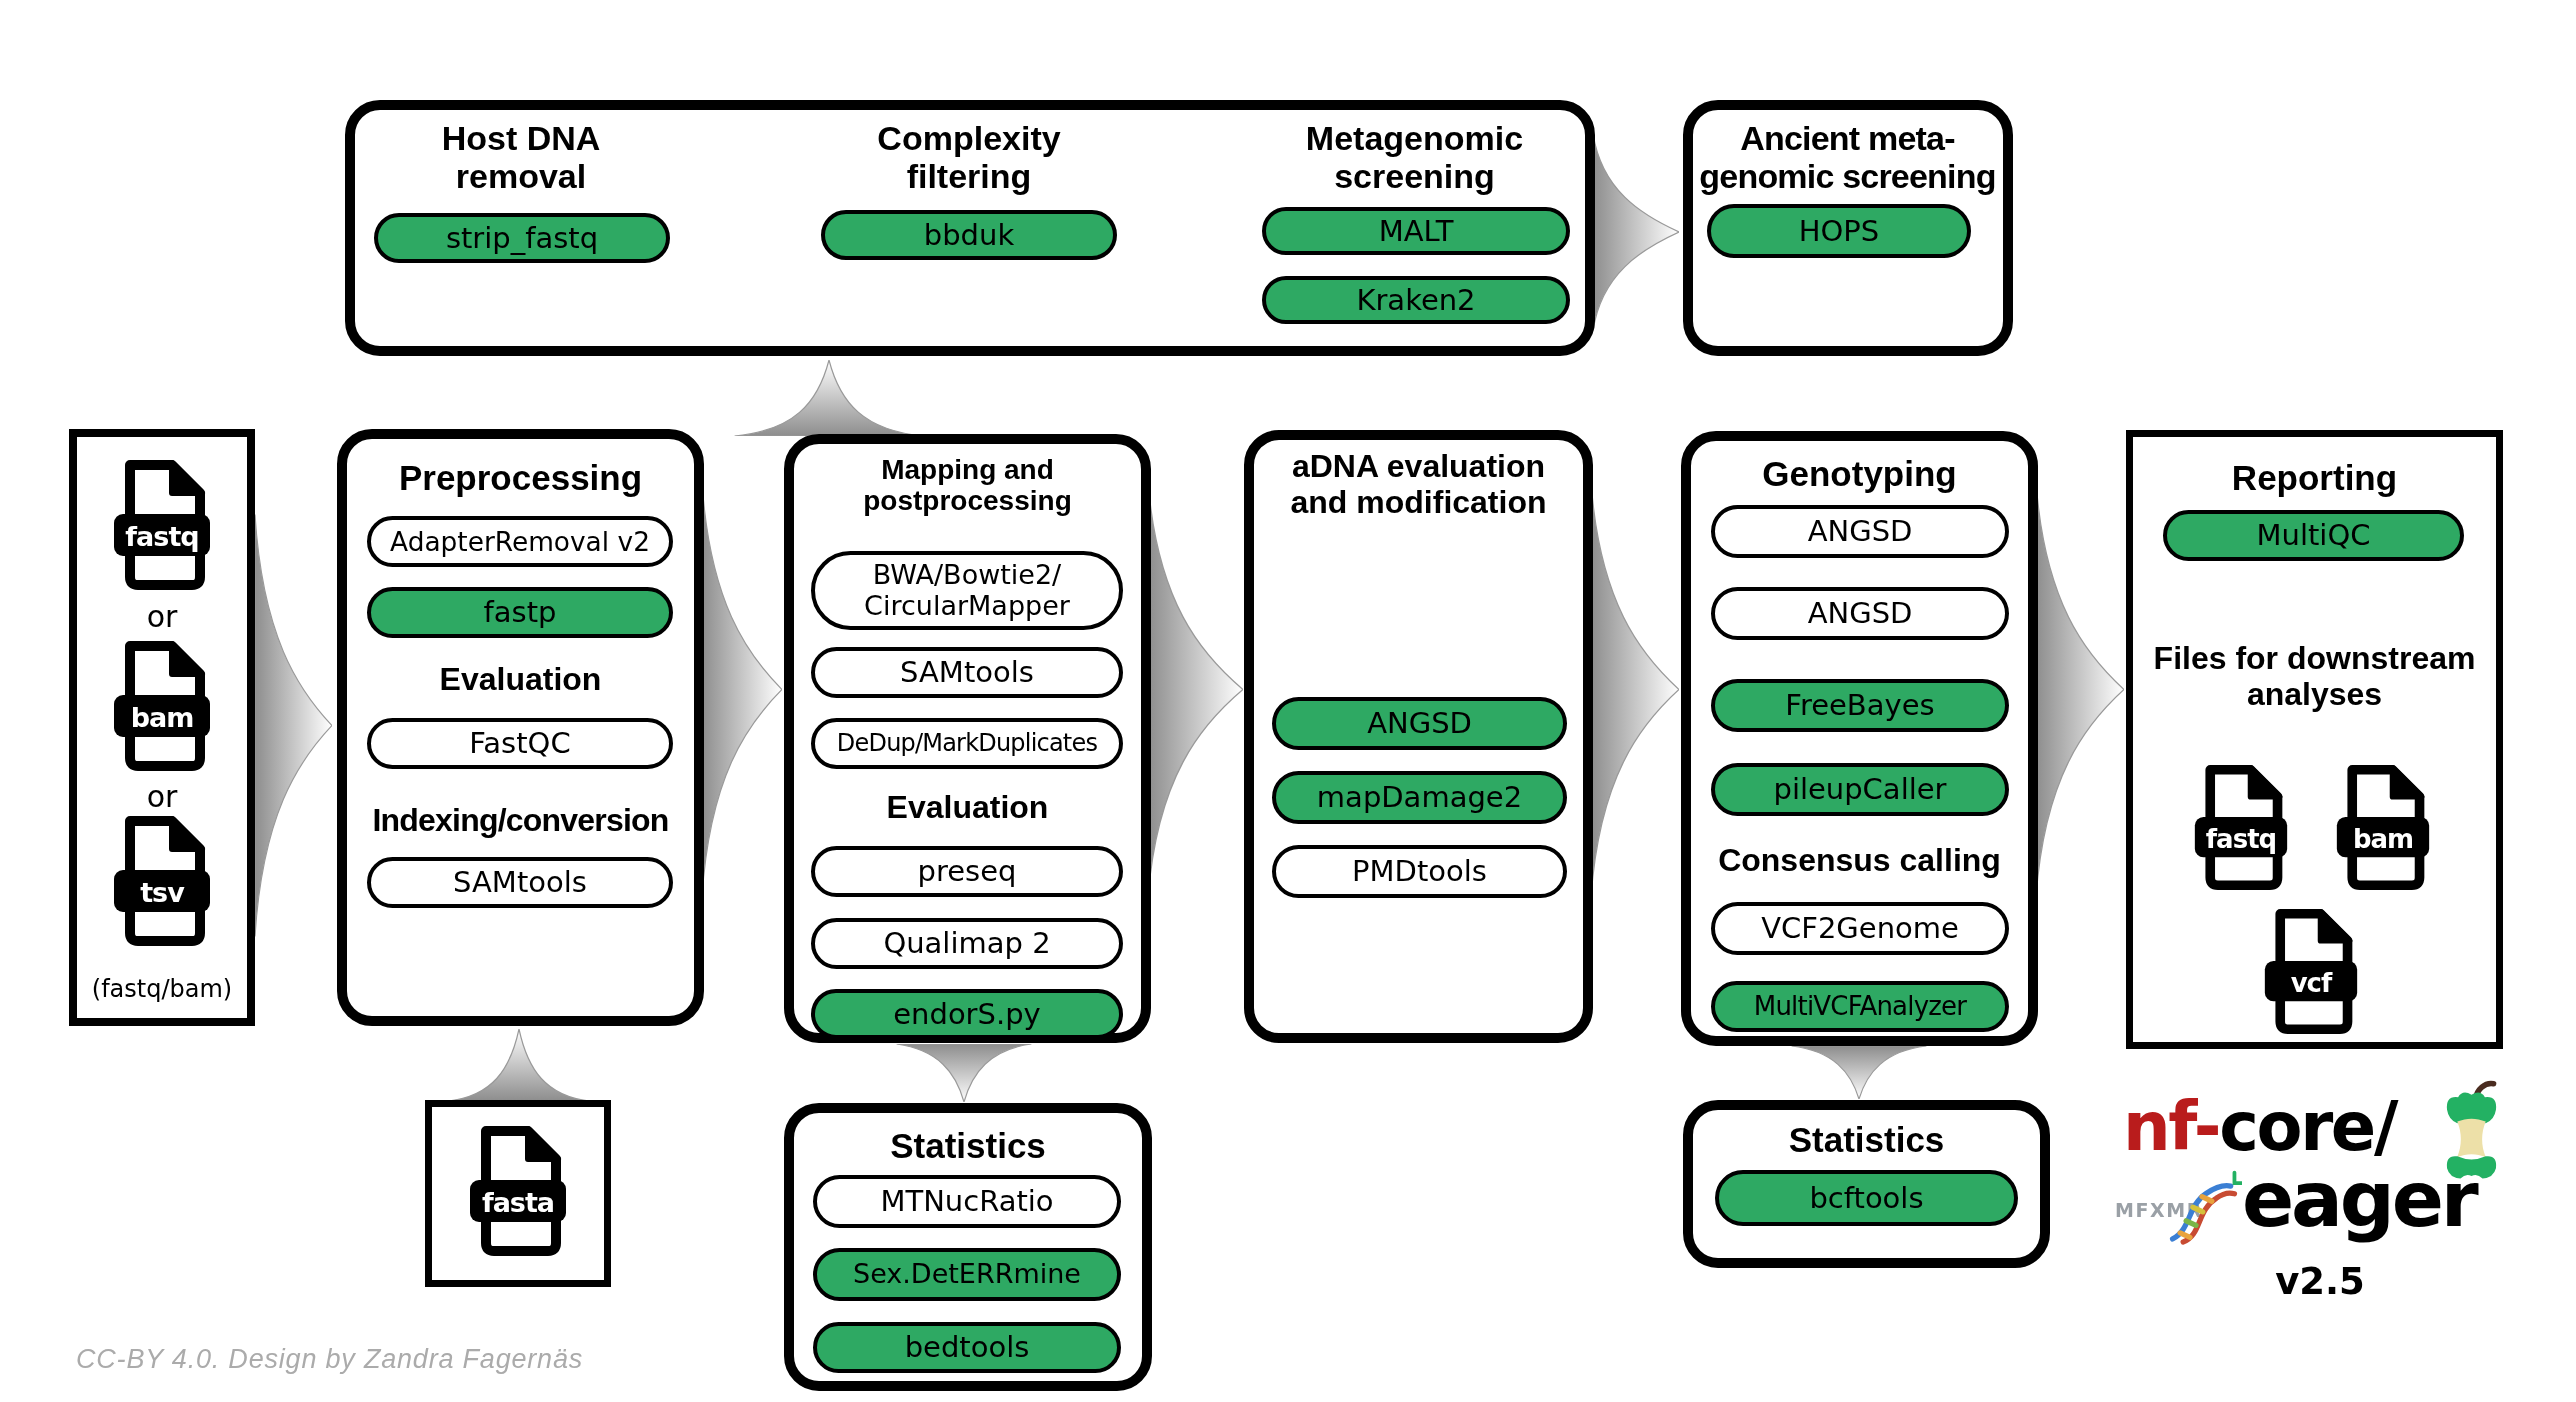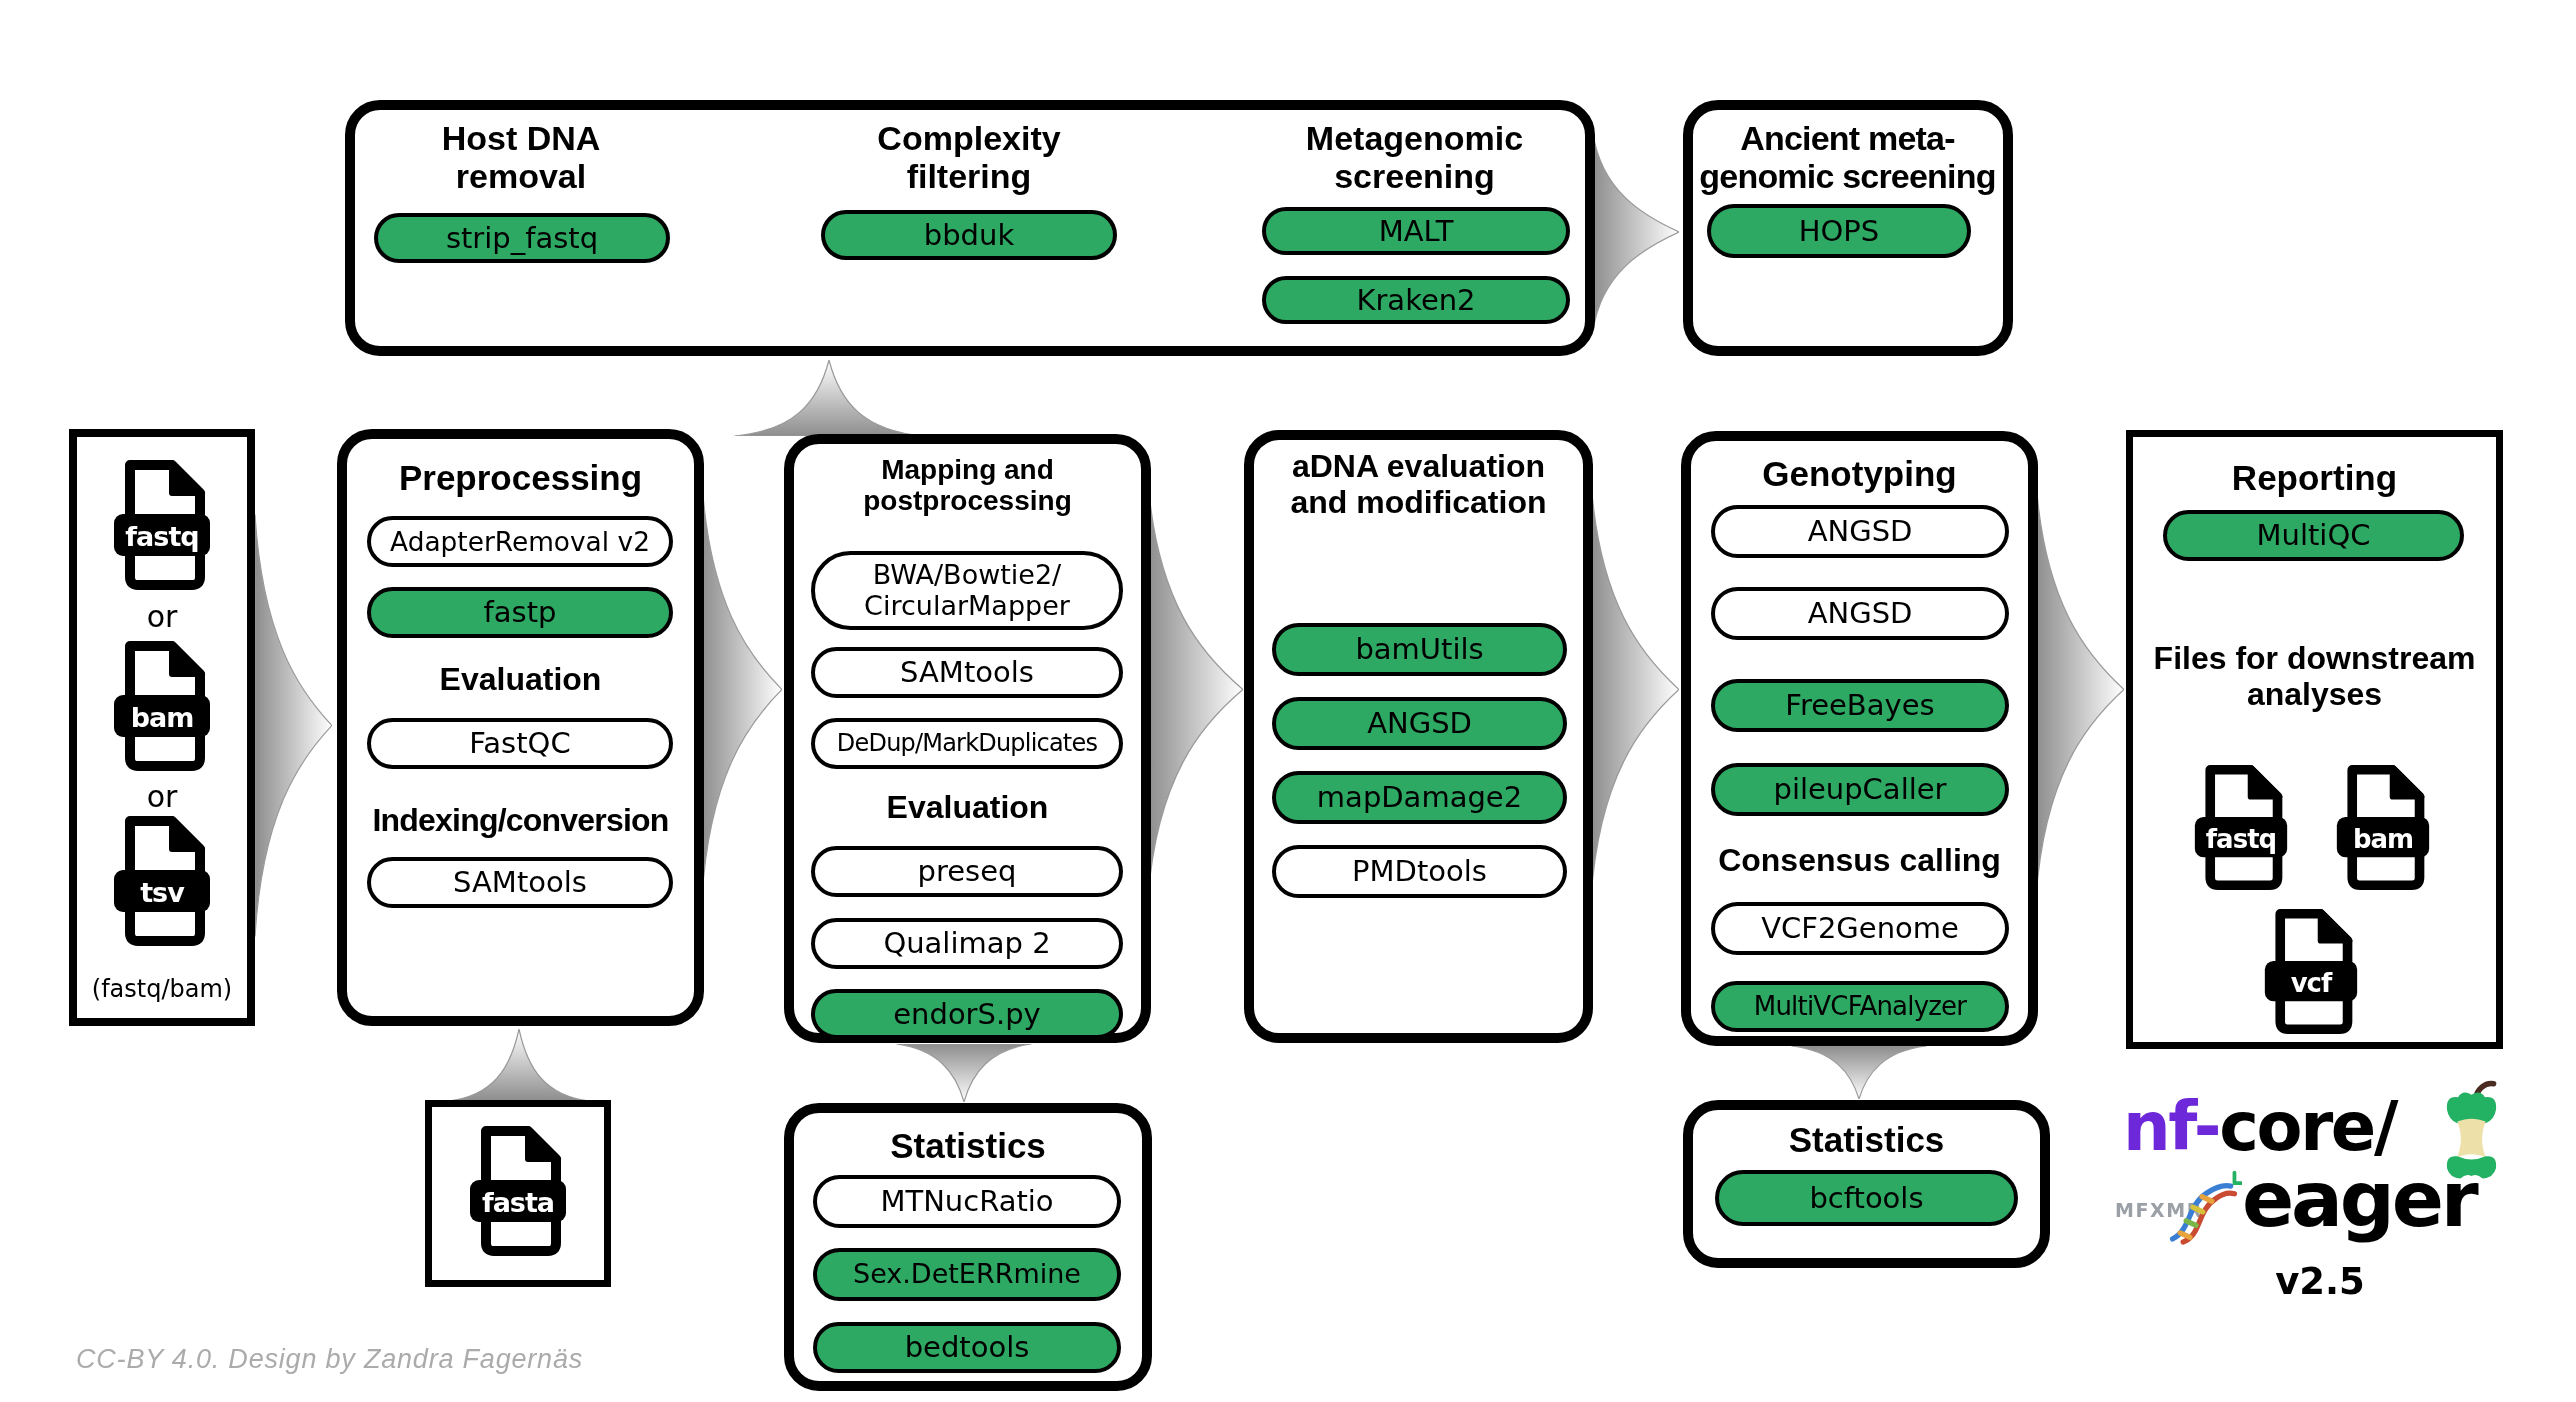--- a/index.html
+++ b/index.html
@@ -17,21 +17,21 @@
   .pill.green{background:var(--green);}
   .fs34{font-size:27px;} .fs33{font-size:26.4px;} .fs32{font-size:26px;letter-spacing:-0.8px;}
   .fs30{font-size:24px;letter-spacing:-0.8px;}
   .or{position:absolute;font-size:30px;color:#000;text-align:center;}
   .note{position:absolute;font-size:24px;color:#000;text-align:center;margin-top:20px;}
   .arrow{position:absolute;}
   .credit{position:absolute;font-family:"Liberation Sans",sans-serif;font-style:italic;
           font-size:27px;color:#ABABAB;letter-spacing:0.8px;}
   .logo-line1{position:absolute;font-family:"DejaVu Sans",sans-serif;font-weight:bold;font-size:67px;
               letter-spacing:-2.4px;color:#000;white-space:nowrap;}
-  .logo-line1 .green{color:#6d28d9;text-align:right;}
+  .logo-line1 .green{color:#b91c1c;text-align:right;}
   .logo-eager{position:absolute;font-family:"DejaVu Sans",sans-serif;font-weight:bold;font-size:77px;
               letter-spacing:-3.2px;color:#000;}
   .logo-version{position:absolute;font-family:"DejaVu Sans",sans-serif;font-weight:bold;font-size:37px;
                 color:#000;text-align:center;}
   .runes{position:absolute;font-size:19px;font-weight:bold;color:#9aa0a6;letter-spacing:1.6px;}
   svg text{font-family:"DejaVu Sans",sans-serif;}
 </style>
 </head>
 <body>
 
@@ -142,21 +142,20 @@
   <div class="pill" style="left:811px;top:647px;width:312px;height:51px">SAMtools</div>
   <div class="pill fs30" style="left:811px;top:718px;width:312px;height:51px">DeDup/MarkDuplicates</div>
   <div class="heading" style="left:792px;top:790px;width:351px;font-size:32px">Evaluation</div>
   <div class="pill" style="left:811px;top:846px;width:312px;height:51px">preseq</div>
   <div class="pill" style="left:811px;top:918px;width:312px;height:51px">Qualimap 2</div>
   <div class="pill green" style="left:811px;top:989px;width:312px;height:50px">endorS.py</div>
 
   <div class="box" style="left:1244px;top:430px;width:349px;height:613px"></div>
   <div class="heading" style="left:1252px;top:449px;width:333px;font-size:32px">aDNA evaluation
 and modification</div>
-  <div class="pill green" style="left:1272px;top:623px;width:295px;height:53px">bamUtils</div>
   <div class="pill green" style="left:1272px;top:697px;width:295px;height:53px">ANGSD</div>
   <div class="pill green" style="left:1272px;top:771px;width:295px;height:53px">mapDamage2</div>
   <div class="pill" style="left:1272px;top:845px;width:295px;height:53px">PMDtools</div>
 
   <div class="box" style="left:1681px;top:431px;width:357px;height:615px"></div>
   <div class="heading" style="left:1689px;top:454px;width:341px;font-size:35px">Genotyping</div>
   <div class="pill" style="left:1711px;top:505px;width:298px;height:53px">ANGSD</div>
   <div class="pill" style="left:1711px;top:587px;width:298px;height:53px">ANGSD</div>
   <div class="pill green" style="left:1711px;top:679px;width:298px;height:53px">FreeBayes</div>
   <div class="pill green" style="left:1711px;top:763px;width:298px;height:53px">pileupCaller</div>

